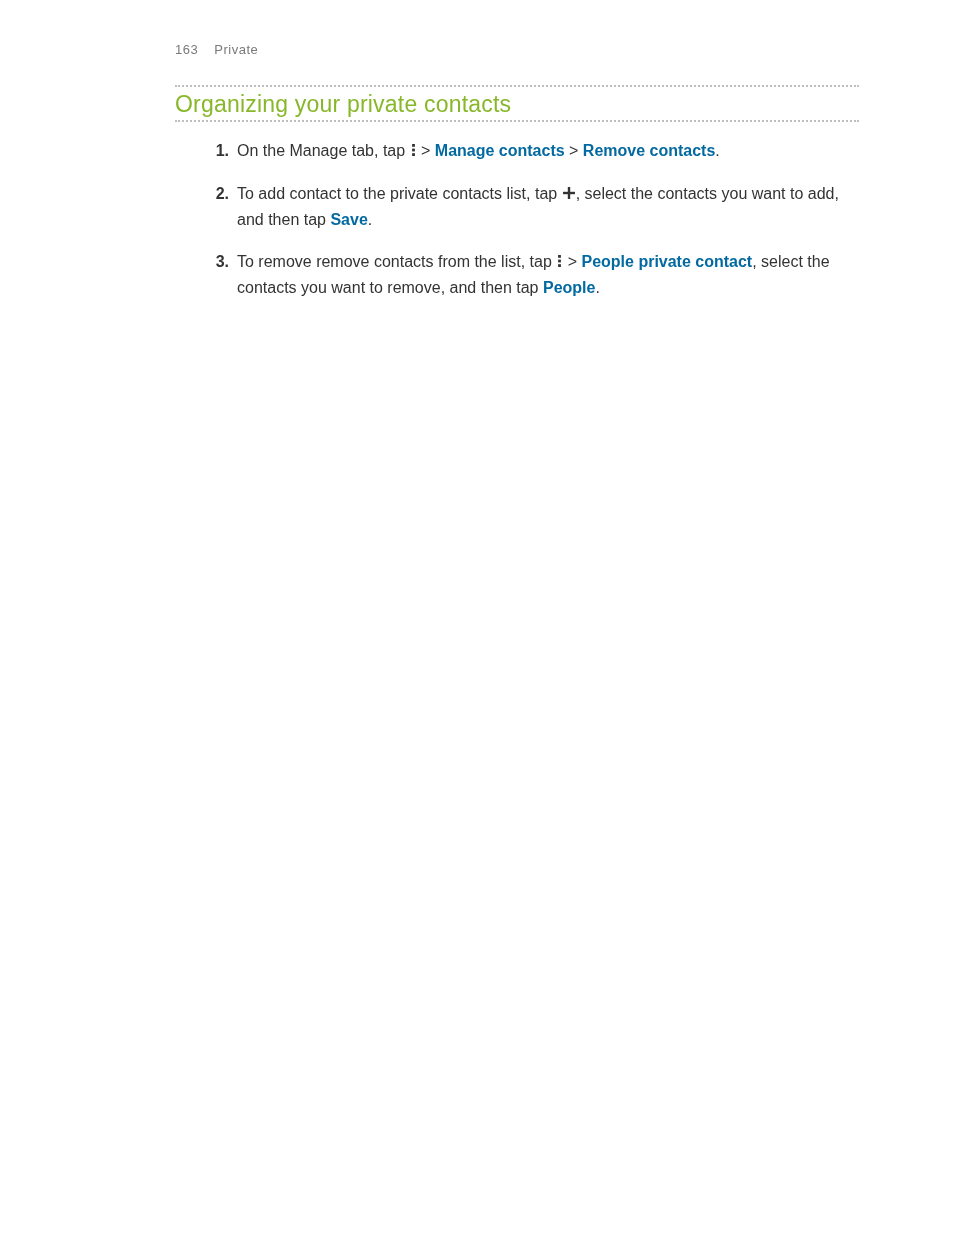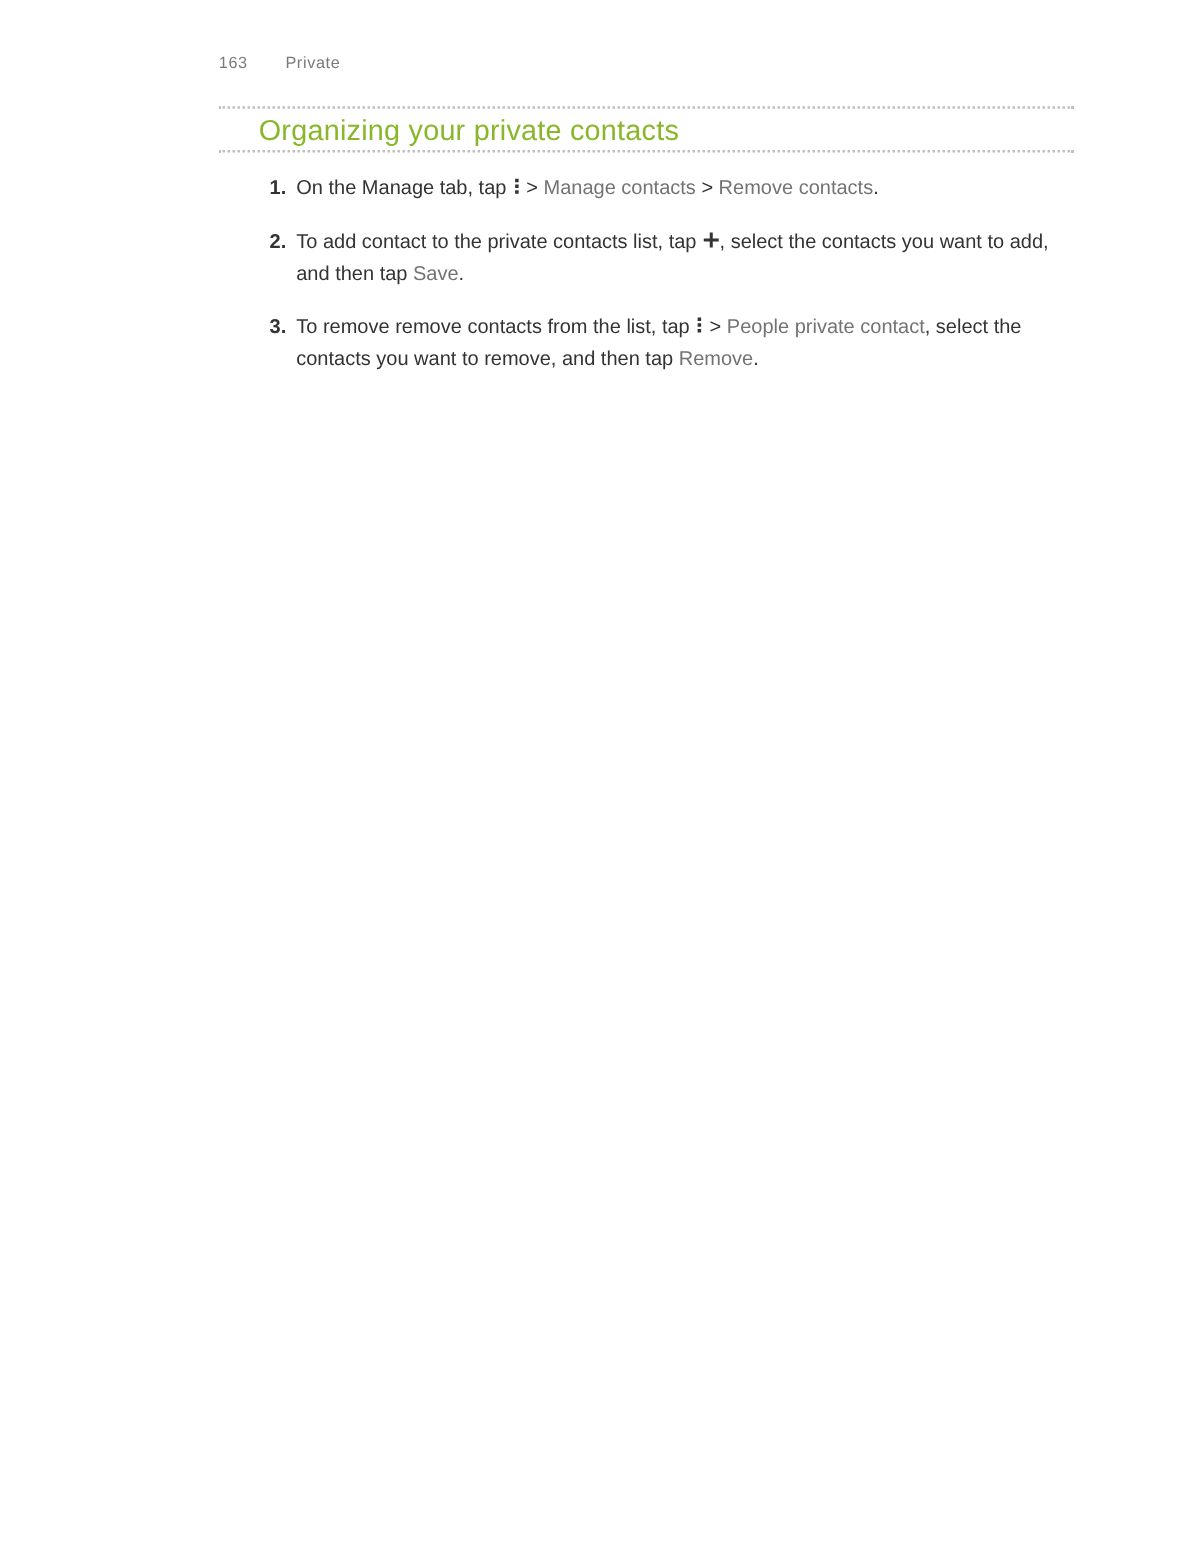--- a/index.html
+++ b/index.html
@@ -13,33 +13,32 @@
     }
     .page {
       padding: 42px 95px 0 175px;
     }
     .header {
       color: #7a7a7a;
       font-size: 13px;
       margin-bottom: 28px;
       letter-spacing: 0.5px;
     }
-    .header .pnum { margin-right: 26px; }
+    .header .pnum { margin-right: 12px; }
     .dotted-divider {
       border: none;
       border-top: 2px dotted #bfbfbf;
       margin: 0;
     }
     .section-title {
       color: #88b72a;
       font-size: 23px;
       font-weight: 400;
       padding: 4px 0 2px 0;
       letter-spacing: 0.2px;
-      margin-left: 32px;
     }
     ol.steps {
       margin: 16px 0 0 44px;
       padding: 0;
       list-style: none;
       counter-reset: step;
     }
     ol.steps > li {
       position: relative;
       padding-left: 18px;
@@ -53,21 +52,21 @@
       counter-increment: step;
       content: counter(step) ".";
       position: absolute;
       left: -14px;
       top: 0;
       font-weight: 600;
       color: #333;
       width: 24px;
       text-align: right;
     }
-    .bold { font-weight: 400; color: #737373; }
+    .bold { font-weight: 700; color: #0369a1; }
     .icon {
       display: inline-block;
       vertical-align: -1px;
     }
   </style>
 </head>
 <body>
 
 <div class="page">
   <div class="header">
@@ -91,16 +90,16 @@
       <span>To add contact to the private contacts list, tap </span><span class="icon"><svg width="14" height="14" viewBox="0 0 14 14">
             <rect x="5.8" y="1" width="2.4" height="12" fill="#333"></rect>
             <rect x="1" y="5.8" width="12" height="2.4" fill="#333"></rect>
           </svg></span><span>, select the contacts you want to add, and then tap </span><span class="bold">Save</span><span>.</span>
     </li>
     <li>
       <span>To remove remove contacts from the list, tap </span><span class="icon"><svg width="7" height="14" viewBox="0 0 6 14">
             <rect x="1.6" y="1" width="2.8" height="2.8" fill="#333"></rect>
             <rect x="1.6" y="5.6" width="2.8" height="2.8" fill="#333"></rect>
             <rect x="1.6" y="10.2" width="2.8" height="2.8" fill="#333"></rect>
-          </svg></span><span> &gt; </span><span class="bold">People private contact</span><span>, select the contacts you want to remove, and then tap </span><span class="bold">Remove</span><span>.</span>
+          </svg></span><span> &gt; </span><span class="bold">People private contact</span><span>, select the contacts you want to remove, and then tap </span><span class="bold">People</span><span>.</span>
     </li>
   </ol>
 </div>
 
 </body></html>

